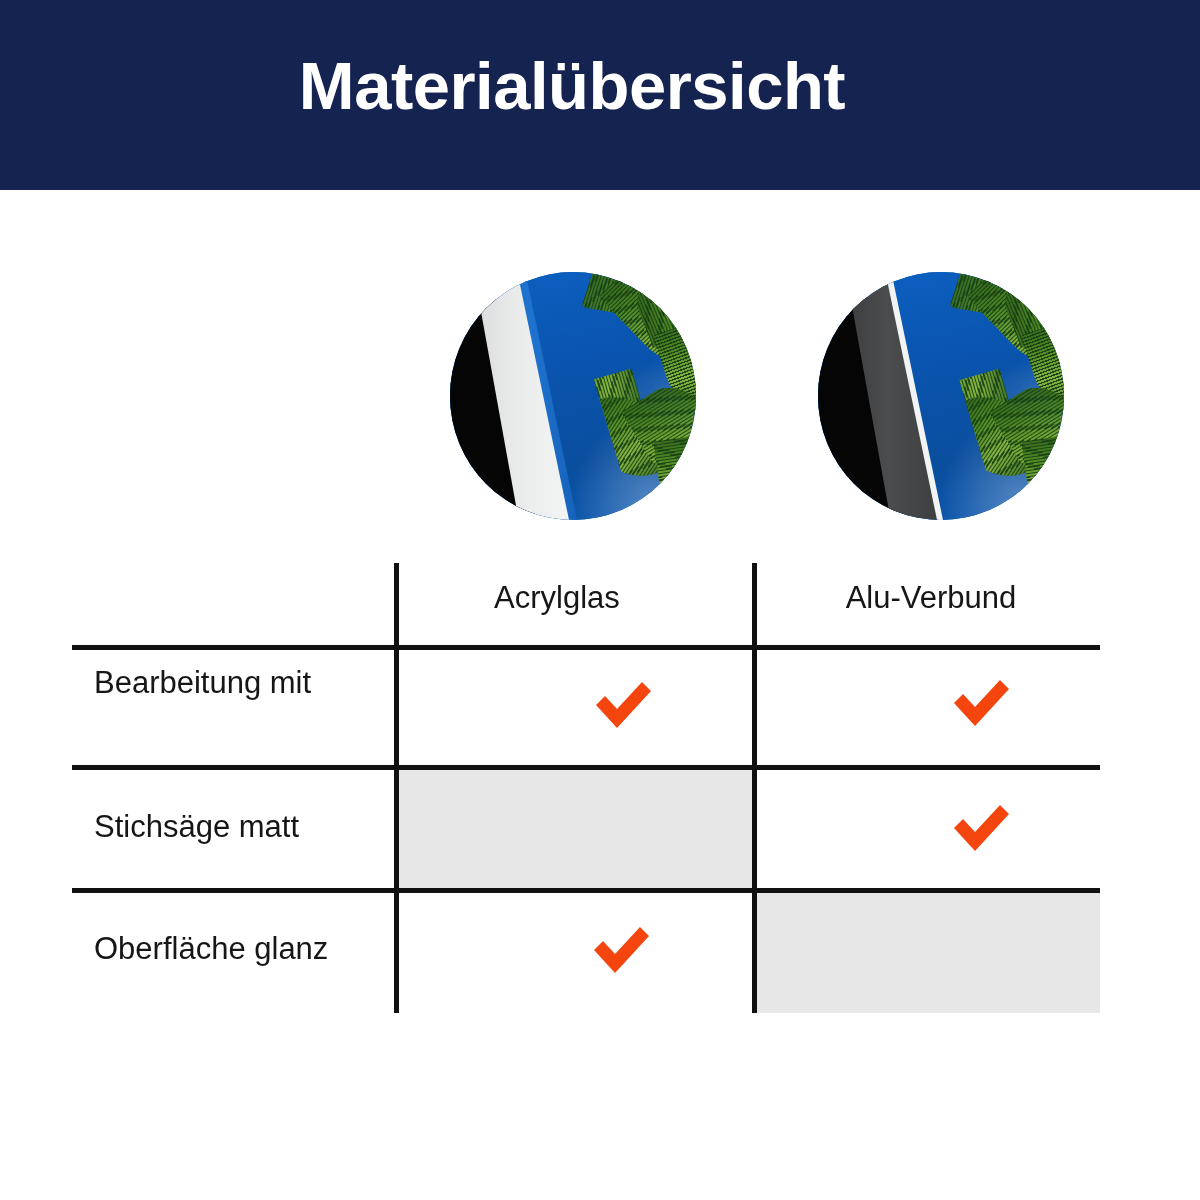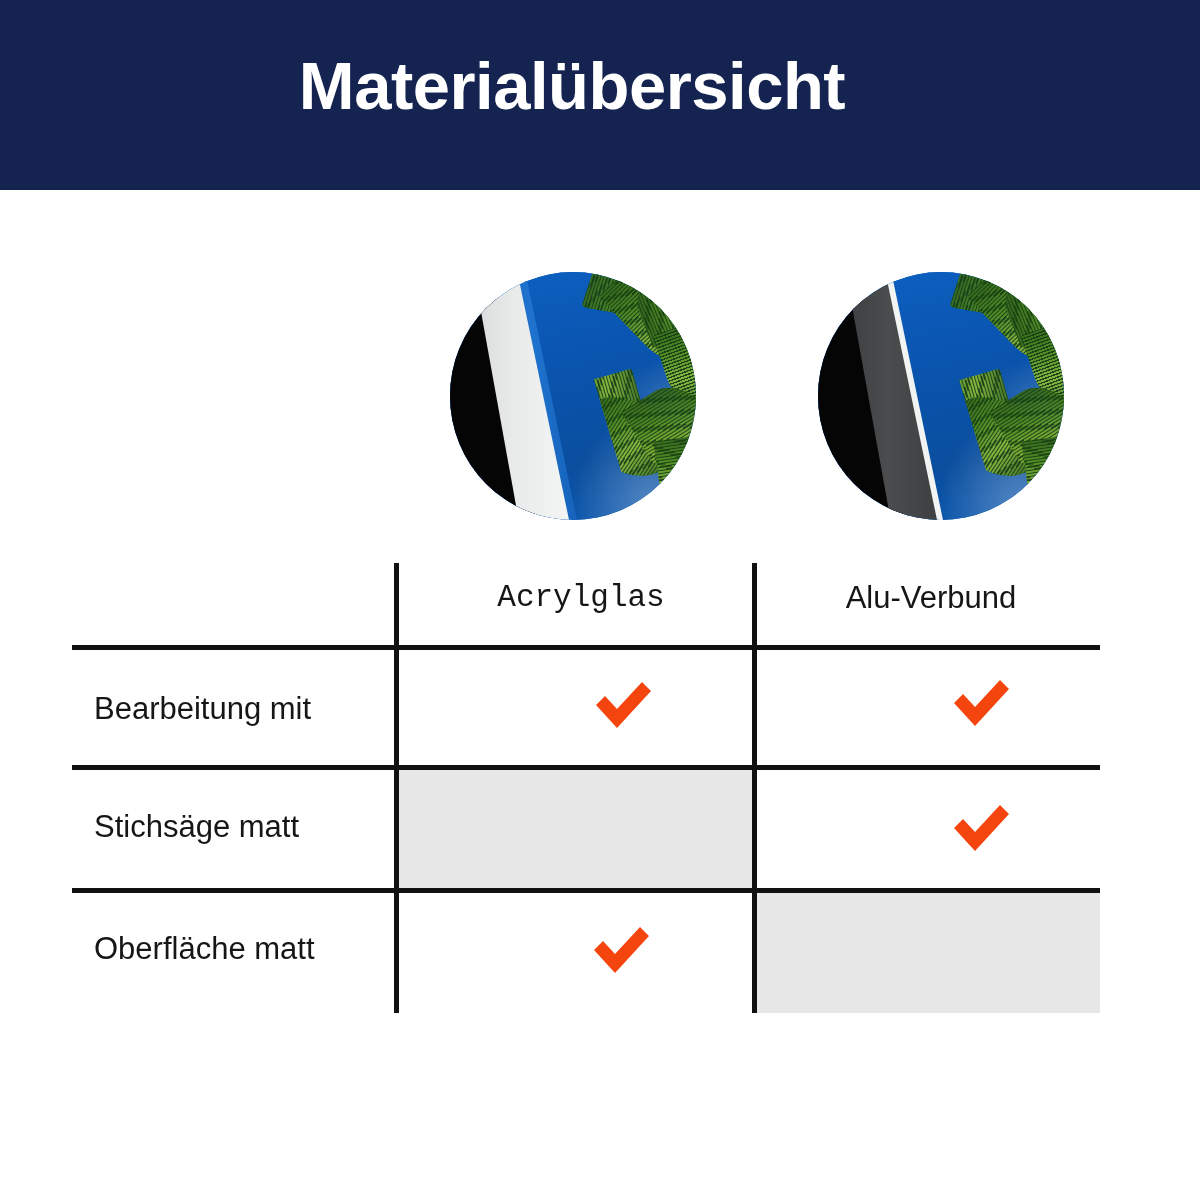--- a/index.html
+++ b/index.html
@@ -161,32 +161,32 @@
 
   .col-head {
     position: absolute;
     top: 17px;
     width: 358px;
     text-align: center;
     font-size: 31px;
     color: #161616;
     white-space: nowrap;
   }
-  #head-acrylglas { left: 330px; font-family: Liberation Mono, monospace; }
+  #head-acrylglas { left: 306px; }
   #head-alu       { left: 680px; }
 
   .row-label {
     position: absolute;
     left: 22px;
     width: 300px;
     font-size: 31px;
     color: #161616;
     line-height: 1.27;
   }
-  #label-stichsaege { top: 100px; margin-top: 26px; }
+  #label-stichsaege { top: 100px; }
   #label-matt       { top: 244px; }
   #label-glanz      { top: 366px; }
 
   .check {
     position: absolute;
     width: 62px; height: 52px;
   }
   .check svg { display: block; width: 100%; height: 100%; }
 
   #check-acryl-saege { left: 520px; top: 115px; }
@@ -291,21 +291,21 @@
     <div class="hline" id="hline-2"></div>
     <div class="hline" id="hline-3"></div>
 
     <div class="col-head" id="head-acrylglas">Acrylglas</div>
     <div class="col-head" id="head-alu">Alu-Verbund</div>
 
     <div class="row-label" id="label-stichsaege">
       <div>Bearbeitung mit</div>
     </div>
     <div class="row-label" id="label-matt">Stichsäge matt</div>
-    <div class="row-label" id="label-glanz">Oberfläche matt</div>
+    <div class="row-label" id="label-glanz">Oberfläche glanz</div>
 
     <div class="check" id="check-acryl-saege">
       <svg viewBox="0 0 62 52" xmlns="http://www.w3.org/2000/svg">
         <path d="M4 27 L13 18 L25 31 L50 4 L59 13 L25 50 Z" fill="#f4450f"></path>
       </svg>
     </div>
     <div class="check" id="check-alu-saege">
       <svg viewBox="0 0 62 52" xmlns="http://www.w3.org/2000/svg">
         <path d="M4 27 L13 18 L25 31 L50 4 L59 13 L25 50 Z" fill="#f4450f"></path>
       </svg>

